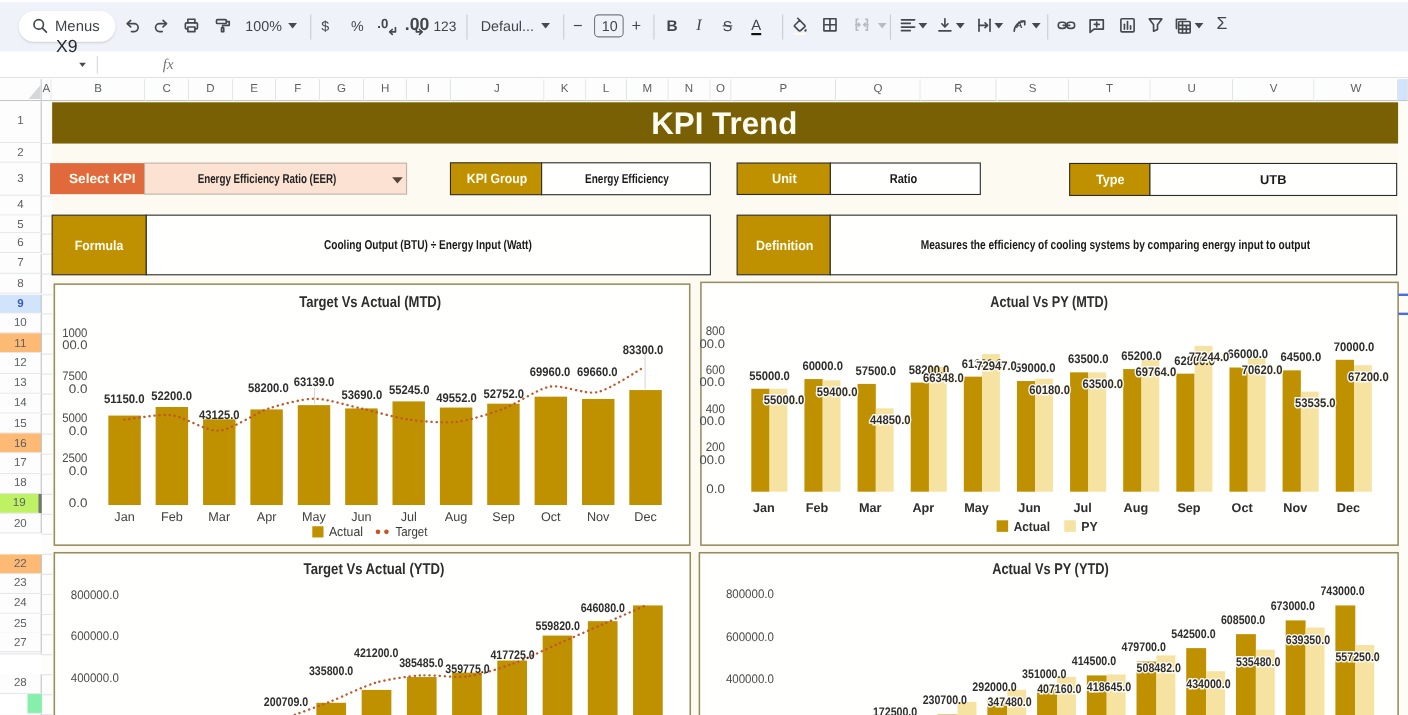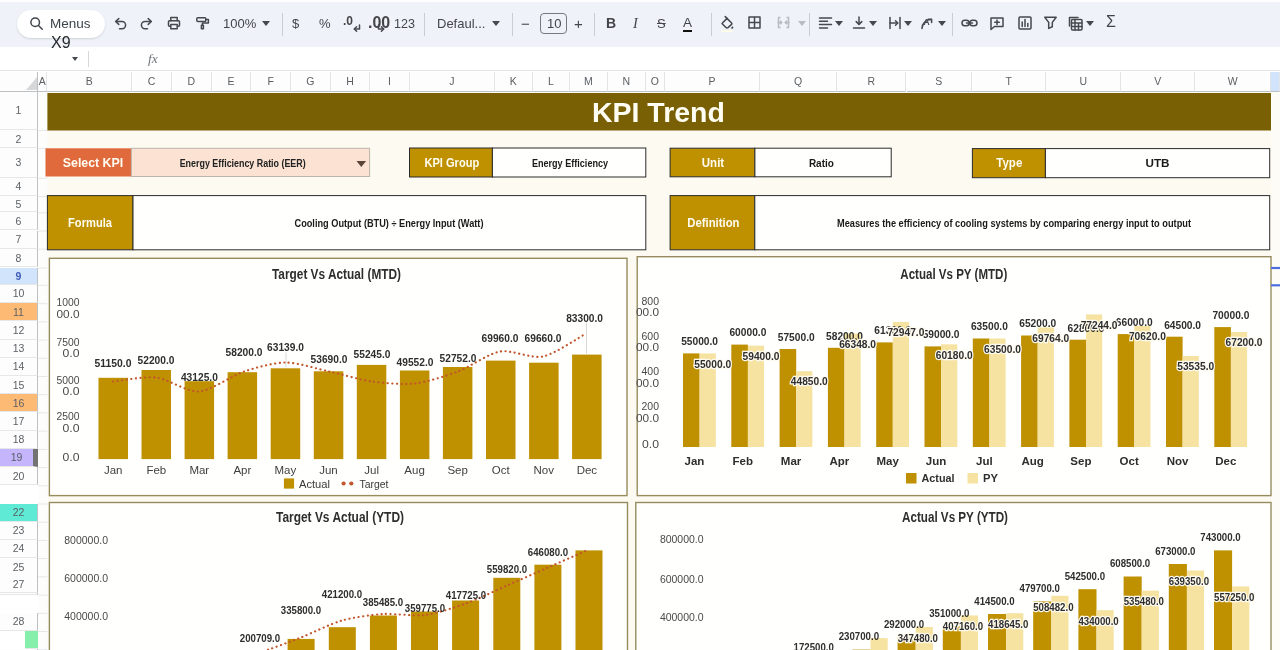--- a/index.html
+++ b/index.html
@@ -181,24 +181,24 @@
 <div class="rowcell" style="top:267.5px;height:17.3px;background:#d2e3fc;color:#3b5bb5;font-weight:bold;border-right:1px solid #bec1c4;">9</div>
 <div class="rowcell" style="top:284.8px;height:18.4px;background:#fdfdfd;color:#5c6064;font-weight:normal;border-right:1px solid #bec1c4;">10</div>
 <div class="rowcell" style="top:303.2px;height:18.2px;background:#fdba74;color:#5c6064;font-weight:normal;border-right:1px solid #bec1c4;">11</div>
 <div class="rowcell" style="top:321.4px;height:18.2px;background:#fdfdfd;color:#5c6064;font-weight:normal;border-right:1px solid #bec1c4;">12</div>
 <div class="rowcell" style="top:339.6px;height:18.2px;background:#fdfdfd;color:#5c6064;font-weight:normal;border-right:1px solid #bec1c4;">13</div>
 <div class="rowcell" style="top:357.8px;height:18.2px;background:#fdfdfd;color:#5c6064;font-weight:normal;border-right:1px solid #bec1c4;">14</div>
 <div class="rowcell" style="top:376.0px;height:18.2px;background:#fdfdfd;color:#5c6064;font-weight:normal;border-right:1px solid #bec1c4;">15</div>
 <div class="rowcell" style="top:394.2px;height:18.2px;background:#fdba74;color:#5c6064;font-weight:normal;border-right:1px solid #bec1c4;">16</div>
 <div class="rowcell" style="top:412.4px;height:18.2px;background:#fdfdfd;color:#5c6064;font-weight:normal;border-right:1px solid #bec1c4;">17</div>
 <div class="rowcell" style="top:430.6px;height:18.3px;background:#fdfdfd;color:#5c6064;font-weight:normal;border-right:1px solid #bec1c4;">18</div>
-<div class="rowcell" style="top:448.9px;height:18.2px;background:#c4b5fd;color:#5c6064;font-weight:normal;border-right:5px solid #737373;">19</div>
+<div class="rowcell" style="top:448.9px;height:18.2px;background:#bef264;color:#5c6064;font-weight:normal;border-right:3px solid #737373;">19</div>
 <div class="rowcell" style="top:467.1px;height:18.2px;background:#fdfdfd;color:#5c6064;font-weight:normal;border-right:1px solid #bec1c4;text-align:right;">20</div>
 <div class="rowcell" style="top:485.3px;height:18.2px;background:#fdfdfd;color:#5c6064;font-weight:normal;border-right:1px solid #bec1c4;margin-left:41px;">21</div>
-<div class="rowcell" style="top:503.5px;height:18.2px;background:#5eead4;color:#5c6064;font-weight:normal;border-right:1px solid #bec1c4;">22</div>
+<div class="rowcell" style="top:503.5px;height:18.2px;background:#fdba74;color:#5c6064;font-weight:normal;border-right:1px solid #bec1c4;">22</div>
 <div class="rowcell" style="top:521.7px;height:18.2px;background:#fdfdfd;color:#5c6064;font-weight:normal;border-right:1px solid #bec1c4;">23</div>
 <div class="rowcell" style="top:539.9px;height:18.2px;background:#fdfdfd;color:#5c6064;font-weight:normal;border-right:1px solid #bec1c4;">24</div>
 <div class="rowcell" style="top:558.1px;height:18.3px;background:#fdfdfd;color:#5c6064;font-weight:normal;border-right:1px solid #bec1c4;">25</div>
 <div class="rowcell" style="top:576.4px;height:18.2px;background:#fdfdfd;color:#5c6064;font-weight:normal;border-right:1px solid #bec1c4;">26</div>
 <div class="rowcell" style="top:575px;height:18.2px;background:#fdfdfd;color:#5c6064;font-weight:normal;border-right:1px solid #bec1c4;">27</div>
 <div class="rowcell" style="top:612.8px;height:18.2px;background:#fdfdfd;color:#5c6064;font-weight:normal;border-right:1px solid #bec1c4;">28</div>
 <div class="rowcell" style="top:631.0px;height:18.2px;background:#86efac;color:#5c6064;font-weight:normal;border-right:1px solid #bec1c4;margin-left:25px;">29</div>
 <div class="rowcell" style="top:649.2px;height:18.2px;background:#fdfdfd;color:#5c6064;font-weight:normal;border-right:1px solid #bec1c4;">30</div>
 <svg class="abs" style="left:38px;top:91.5px" width="1242" height="558.5" viewBox="38 91.5 1242 558.5" font-family="Liberation Sans,sans-serif">
       <rect x="38" y="91.5" width="1242" height="558.5" fill="#fdfaf2"></rect>

